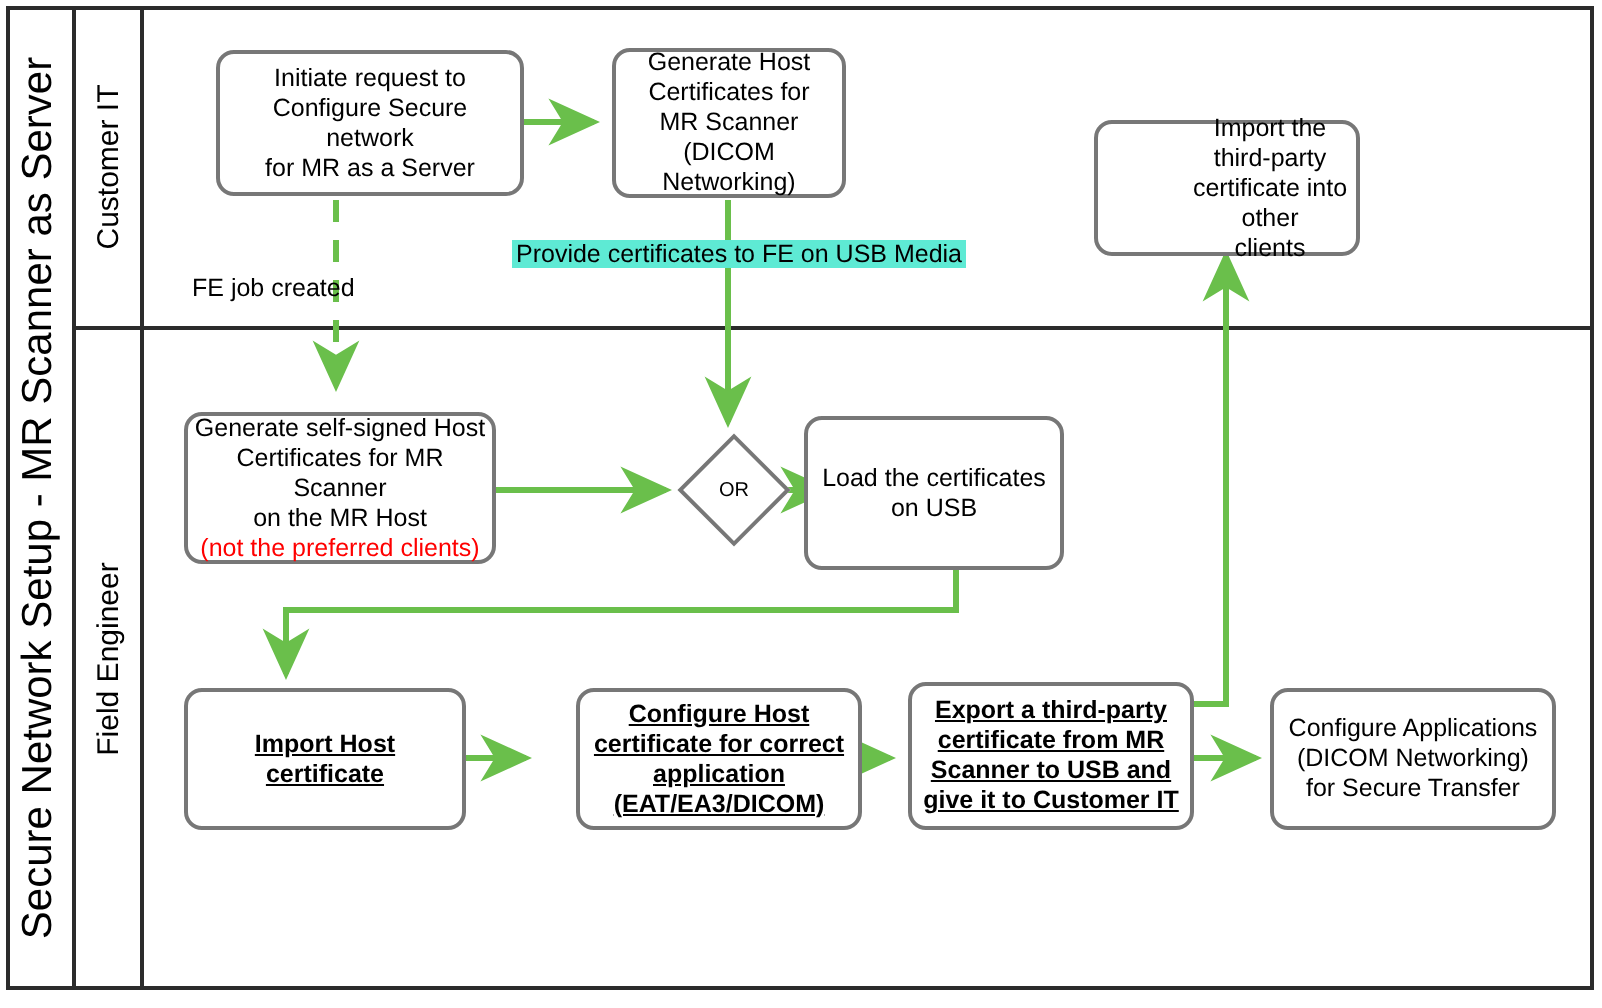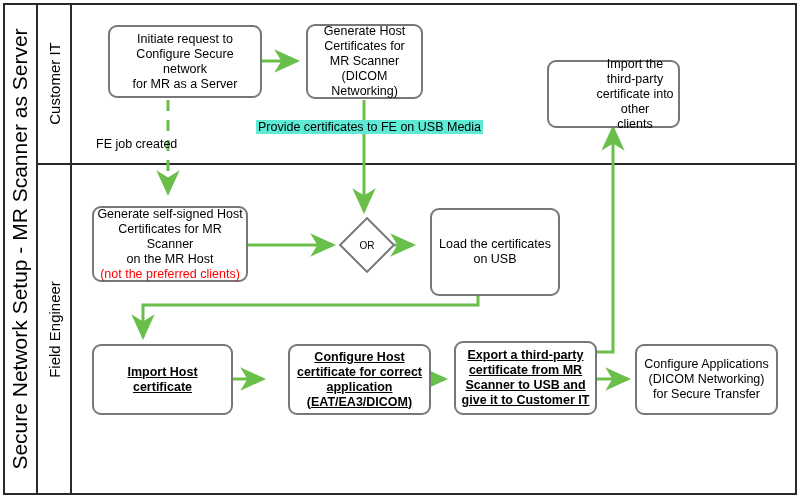--- a/index.html
+++ b/index.html
@@ -222,21 +222,21 @@
 Certificates for MR Scanner
 on the MR Host</span>
     <span class="sub-red">(not the preferred clients)</span>
   </div>
 
   <div class="diamond-wrap" style="left:340px; top:218px;">
     <div class="diamond"></div>
     <div class="diamond-label">OR</div>
   </div>
 
-  <div class="node" style="left:430px; top:208px; width:130px; height:88px;align-items:center;">
+  <div class="node" style="left:402px; top:208px; width:130px; height:77px;align-items:center;">
     <span class="lbl">Load the certificates
 on USB</span>
   </div>
 
   <div class="node emph" style="left:92px; top:344px; width:141px; height:71px;">
     <span class="lbl">Import Host
 certificate</span>
   </div>
 
   <div class="node emph" style="left:288px; top:344px; width:143px; height:71px;">

